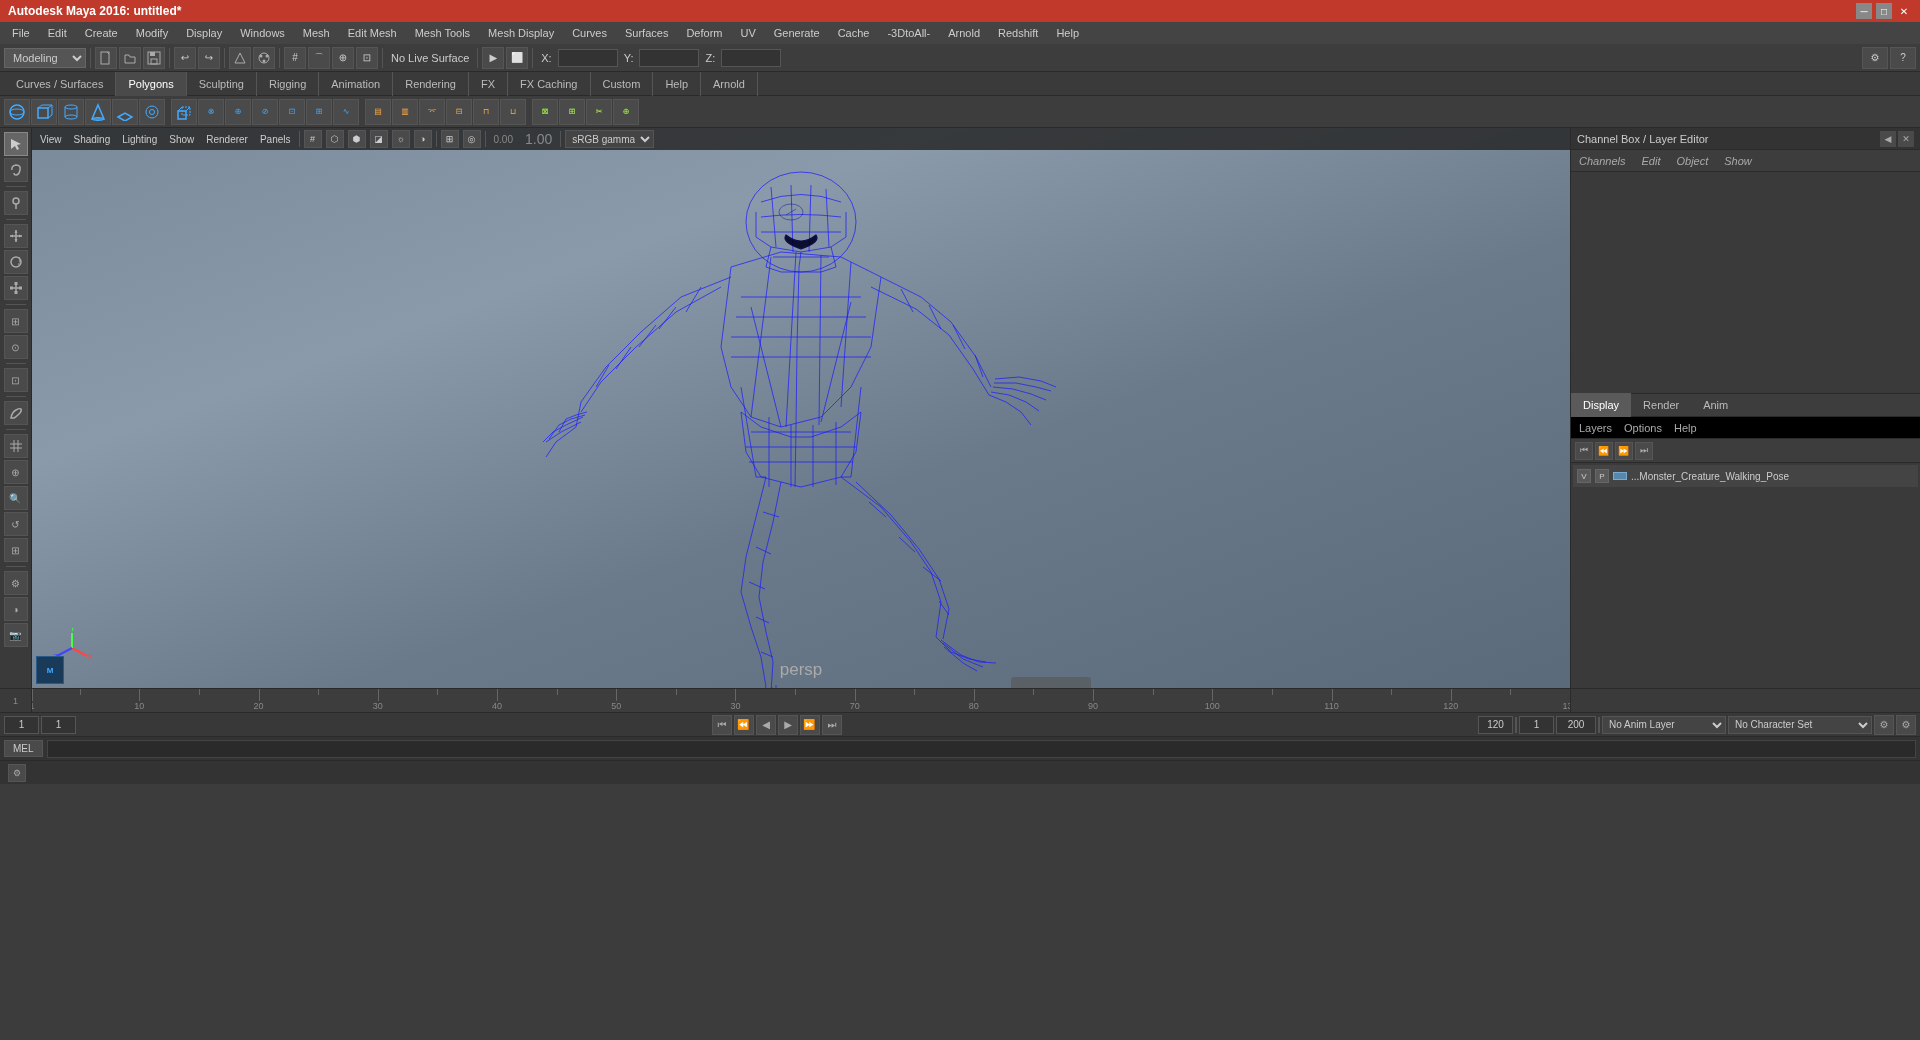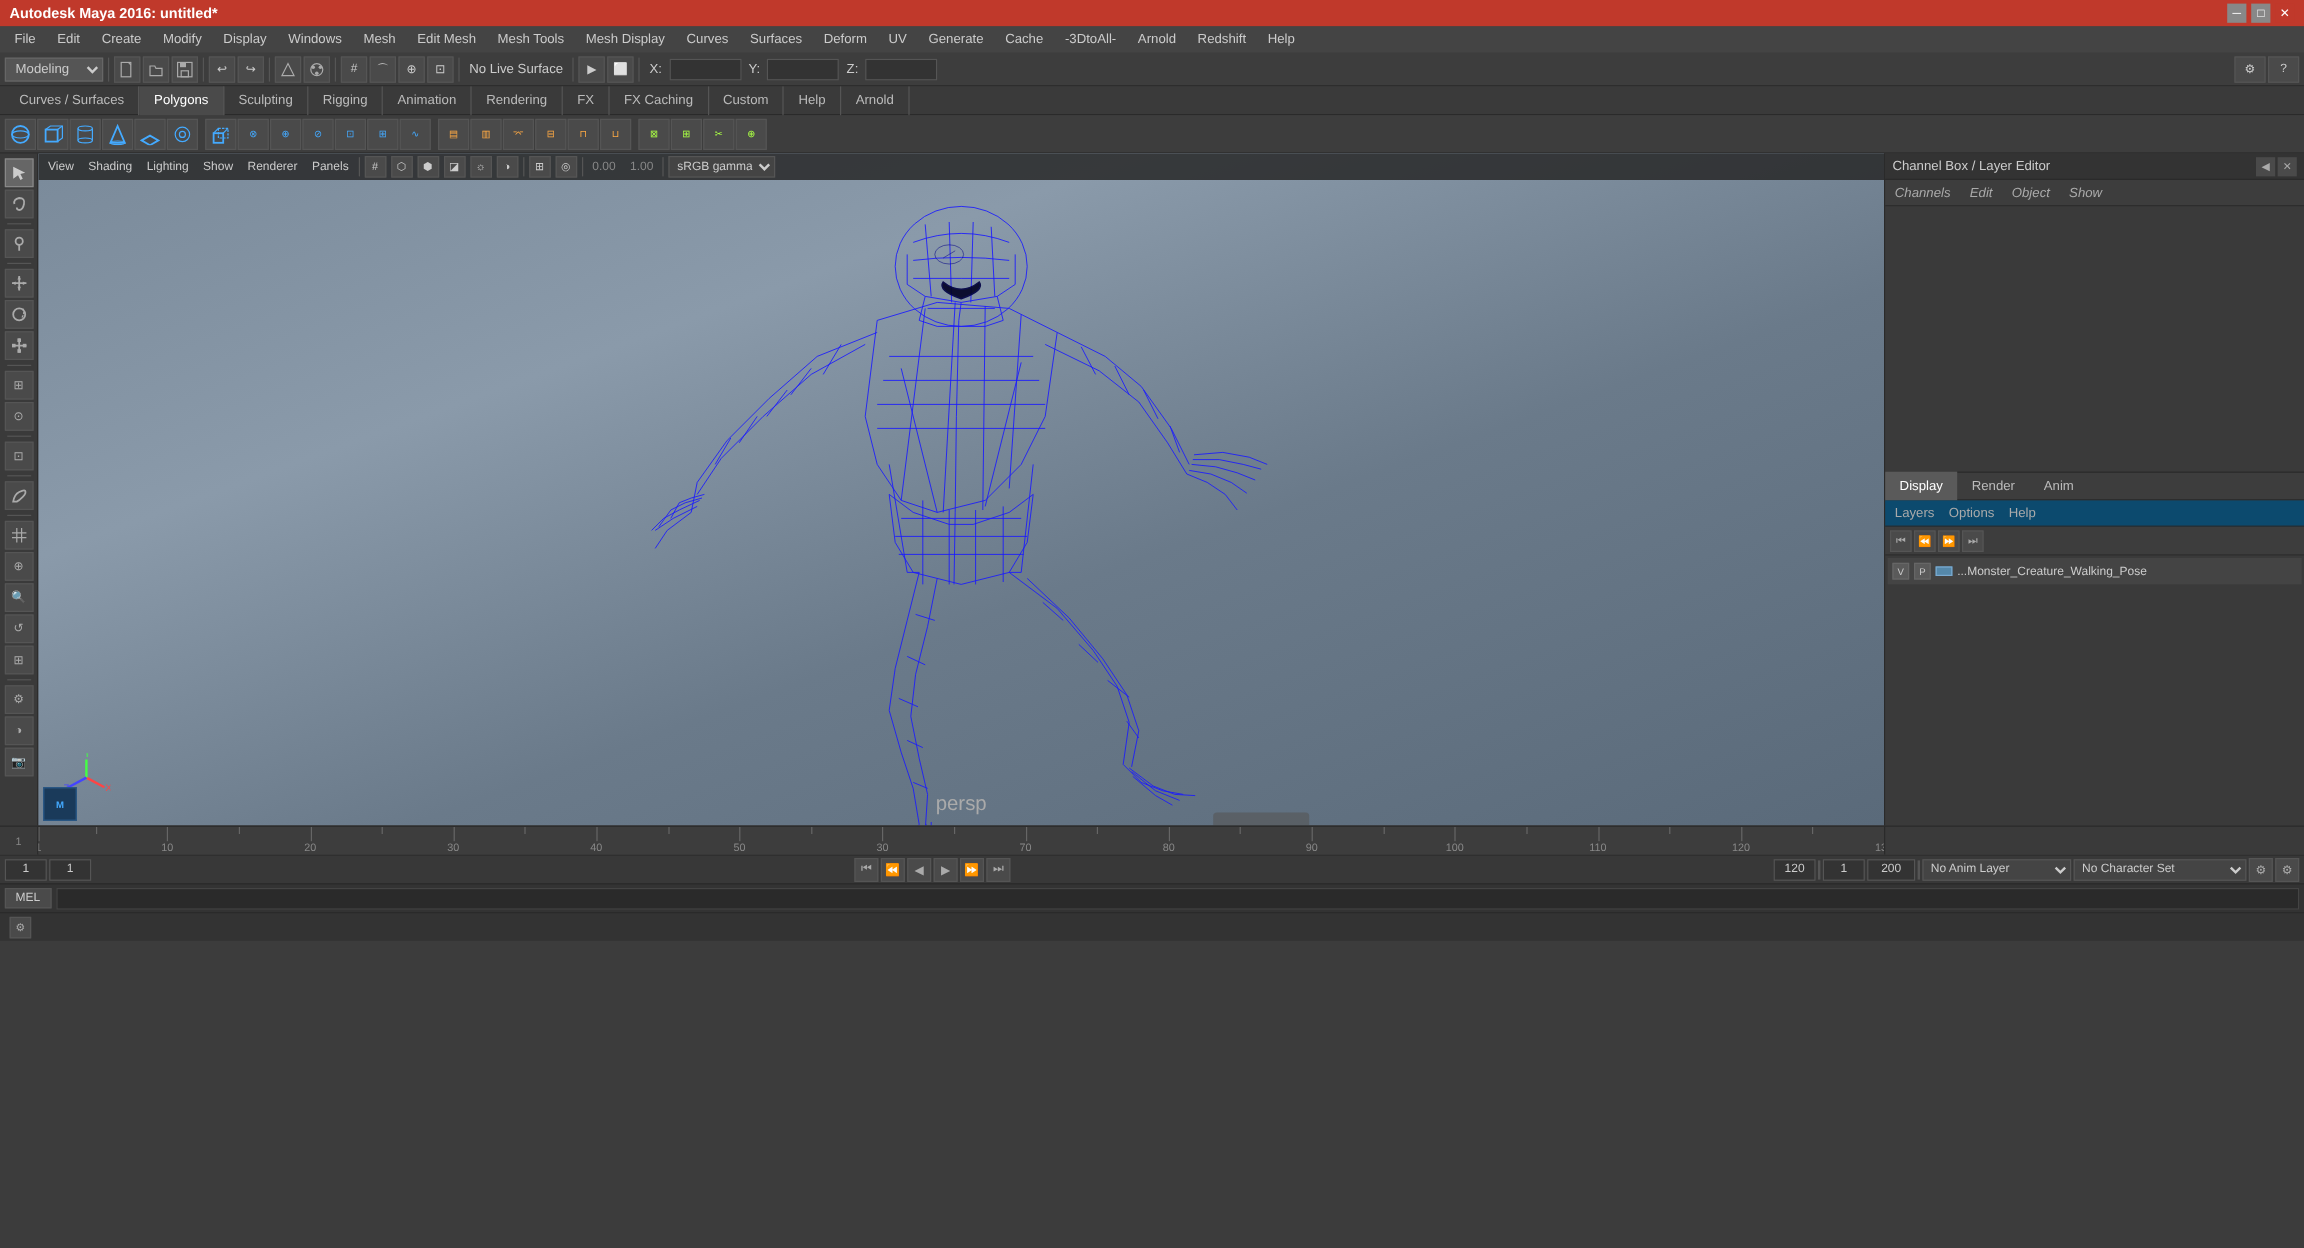--- a/index.html
+++ b/index.html
@@ -261,21 +261,21 @@
       font-size: 11px;
       color: #bbb;
       height: 24px;
       display: flex;
       align-items: center;
     }
     .disp-tab.active { background: #5a5a5a; color: #fff; }
 
     #layer-sub-tabs {
       height: 22px;
-      background: #0c4a6e;
+      background: #000000;
       display: flex;
       align-items: center;
       padding: 0 4px;
       gap: 4px;
       border-bottom: 1px solid #2a2a2a;
     }
     .layer-tab { color: #aaa; font-size: 11px; cursor: pointer; padding: 2px 4px; }
 
     #layer-toolbar {
       height: 24px;
@@ -655,21 +655,21 @@
       <button class="tb-btn" style="width:18px;height:18px;font-size:9px;">⬡</button>
       <button class="tb-btn" style="width:18px;height:18px;font-size:9px;">⬢</button>
       <button class="tb-btn" style="width:18px;height:18px;font-size:9px;">◪</button>
       <button class="tb-btn" style="width:18px;height:18px;font-size:9px;">☼</button>
       <button class="tb-btn" style="width:18px;height:18px;font-size:9px;">◑</button>
       <div class="vp-separator"></div>
       <button class="tb-btn" style="width:18px;height:18px;font-size:9px;">⊞</button>
       <button class="tb-btn" style="width:18px;height:18px;font-size:9px;">◎</button>
       <div class="vp-separator"></div>
       <span class="vp-btn" style="color:#888;font-size:10px;">0.00</span>
-      <span class="vp-btn" style="color:#888;font-size:10px;">1.00</span>
+      <span class="vp-btn" style="color:#888;font-size:14px;">1.00</span>
       <div class="vp-separator"></div>
       <select class="vp-select">
         <option>sRGB gamma</option>
         <option>Linear</option>
         <option>2.2</option>
       </select>
     </div>
 
     <svg id="creature-svg" viewBox="0 0 600 580" xmlns="http://www.w3.org/2000/svg">
       <defs>

